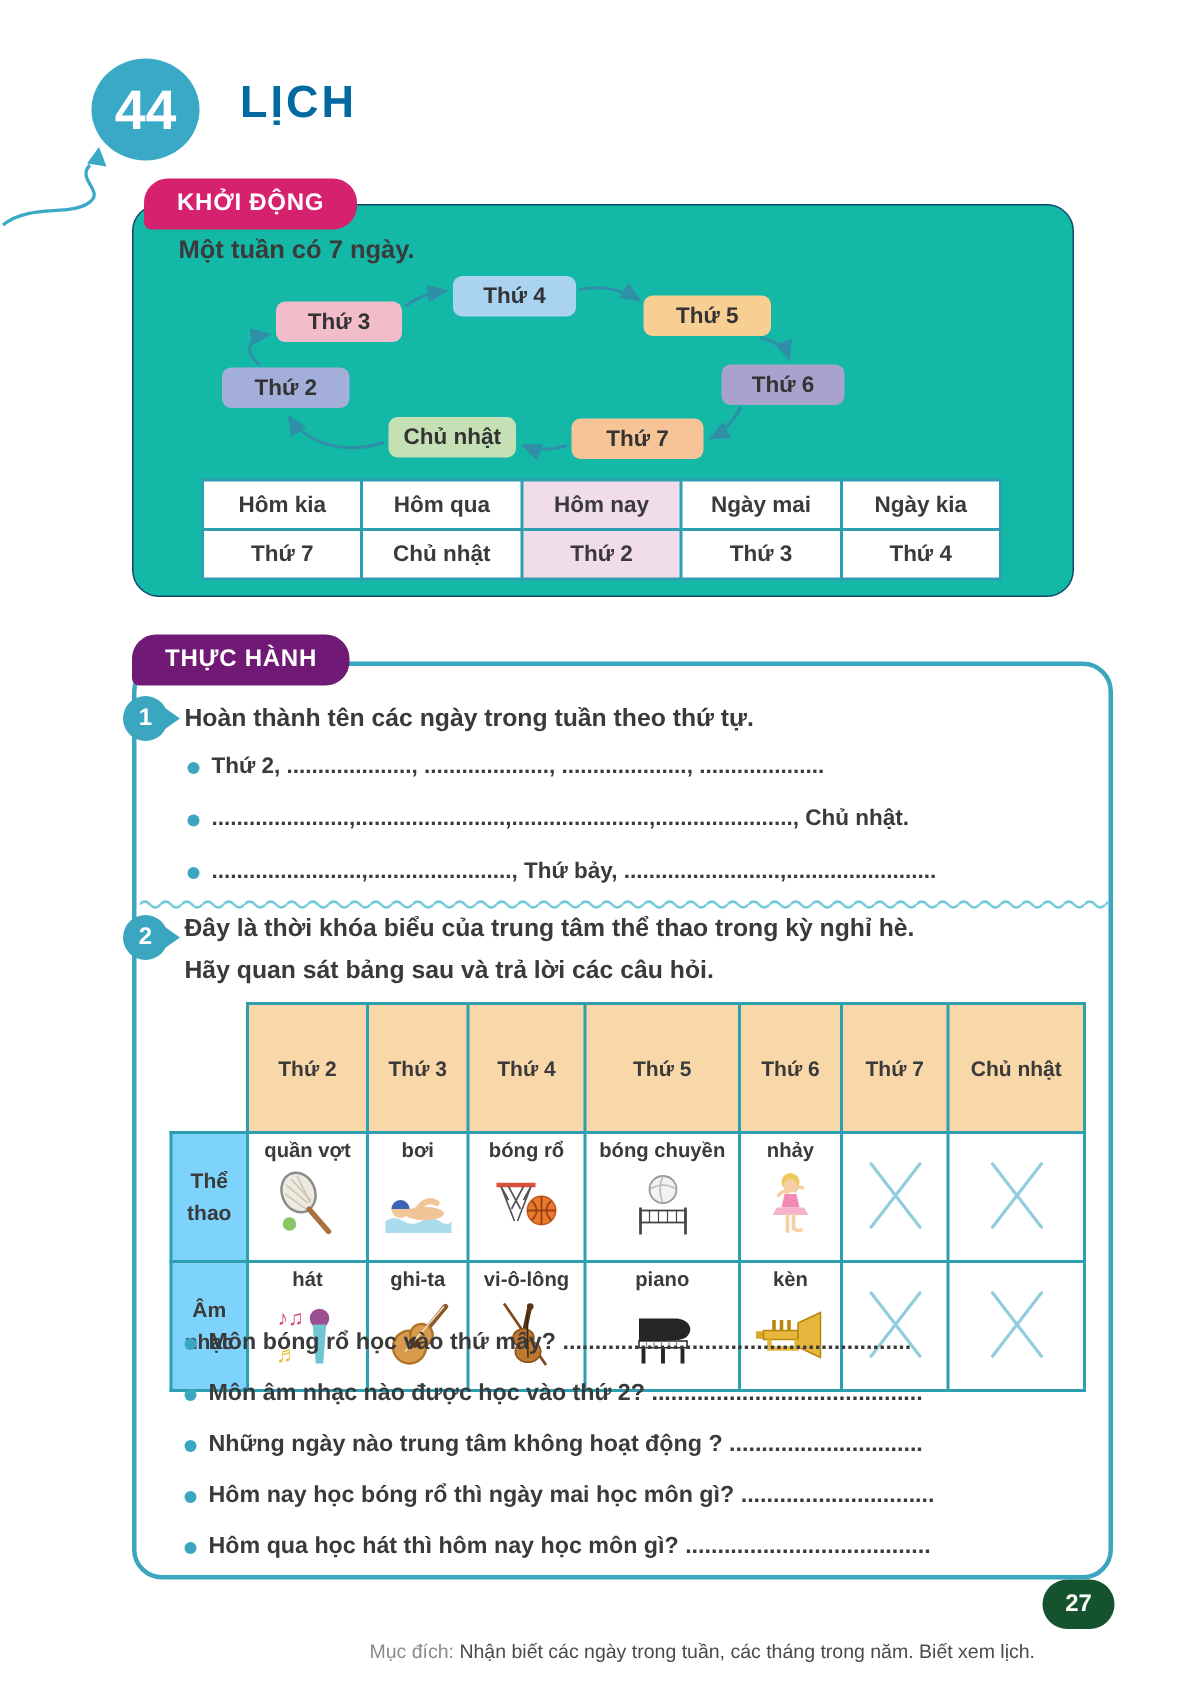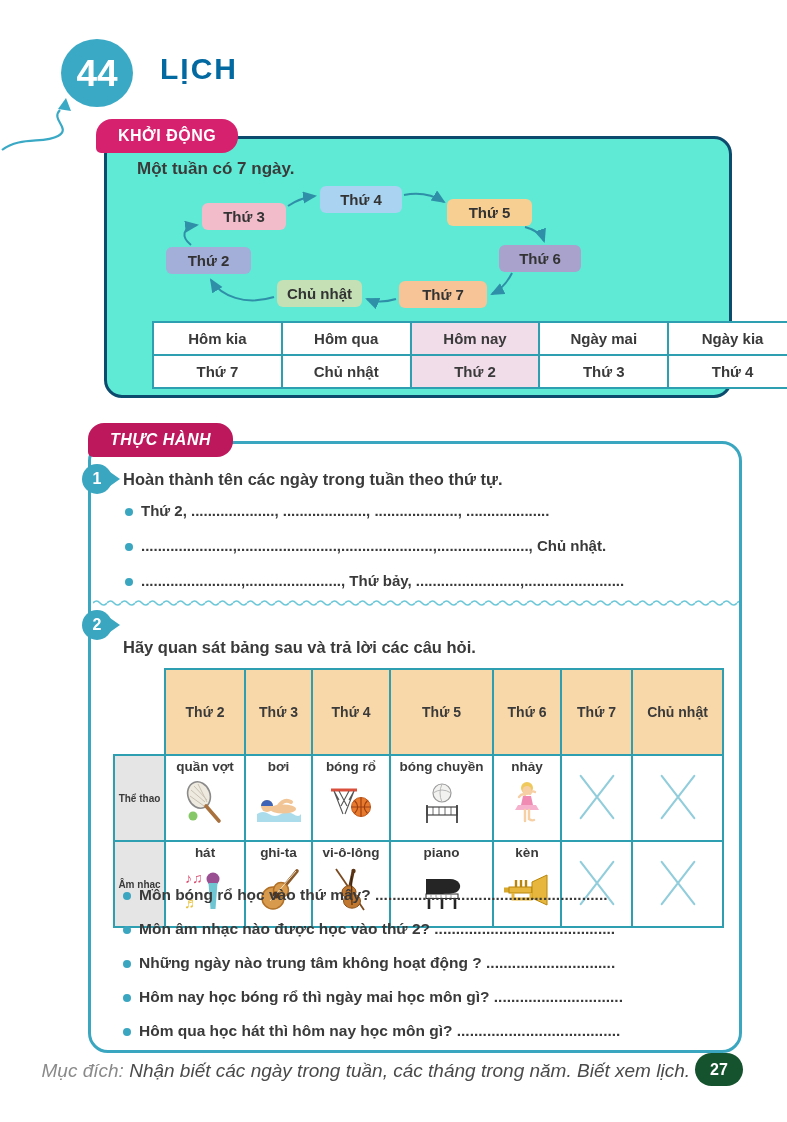--- a/index.html
+++ b/index.html
@@ -10,32 +10,32 @@
 
   
   .balloon-svg { left:0; top:14px; width:170px; height:160px; }
   .page-title { left:160px; top:52px; font-size:30px; font-weight:bold; color:#0369a1; letter-spacing:2px; }
 
   
   .section-badge { height:34px; padding:0 22px; display:flex; align-items:center; justify-content:center;
     color:#fff; font-weight:bold; font-size:16px; letter-spacing:.5px; z-index:3;
     border-radius:16px 16px 16px 5px; }
   .badge-pink { background:#d6216f; }
-  .badge-teal { background:#be185d;font-style:italic; }
-
-  
-  .panel-pink { left:88px; top:136px; width:628px; height:262px; background:#5eead4;
-    border:3px solid #0c4a6e; border-radius:18px; z-index:1;margin-left:16px; }
+  .badge-teal { background:#701a75; }
+
+  
+  .panel-pink { left:88px; top:136px; width:628px; height:262px; background:#14b8a6;
+    border:1px solid #0c4a6e; border-radius:18px; z-index:1; }
   .intro-text { left:30px; top:20px; font-size:17px; font-weight:bold; }
 
   .daybox { position:absolute; height:27px; border-radius:6px; display:flex; align-items:center;
     justify-content:center; font-size:15px; font-weight:bold; color:#333; }
   .cycle-arrows { left:0; top:0; width:628px; height:262px; }
 
-  .rel-table { position:absolute; left:45px; top:182px; border-collapse:collapse; table-layout:fixed; width:646px; }
+  .rel-table { position:absolute; left:45px; top:182px; border-collapse:collapse; table-layout:fixed; width:534px; }
   .rel-table td { border:2.5px solid #2e9fb0; background:#fff; height:33px; text-align:center;
     font-size:15px; font-weight:bold; }
 
   
   .panel-teal { left:88px; top:441px; width:654px; height:612px; background:#fff;
     border:3px solid #3aa6c0; border-radius:20px; z-index:1; }
 
   .num-badge { width:30px; height:30px; border-radius:50%; background:#3aa6c0; z-index:4;
     display:flex; align-items:center; justify-content:center; color:#fff; font-weight:bold; font-size:16px; }
   .num-badge::after { content:''; position:absolute; right:-8px; top:8px;
@@ -47,29 +47,29 @@
   .bullet-list li::before { content:''; position:absolute; left:0; top:6px; width:8px; height:8px;
     border-radius:50%; background:#3aa6c0; }
   .q-list li { margin-bottom:16px; font-size:15.5px; }
 
   .wave-divider { left:2px; top:154px; width:646px; height:10px; }
 
   
   .timetable { position:absolute; left:22px; top:224px; border-collapse:collapse; table-layout:fixed; width:609px; }
   .timetable th, .timetable td { border:2.5px solid #2e9fb0; text-align:center; vertical-align:top; }
   .timetable th { background:#f8d7a8; height:34px; font-size:14px; vertical-align:middle; }
-  .timetable td.rowhead { background:#e5e5e5; vertical-align:middle; font-size:10px; font-weight:bold; line-height:1.5; }
+  .timetable td.rowhead { background:#7dd3fc; vertical-align:middle; font-size:14px; font-weight:bold; line-height:1.5; }
   .timetable td { height:86px; background:#fff; }
   .timetable td.corner { border:none; background:transparent; }
   .cell-label { font-size:13.5px; font-weight:bold; margin-top:3px; white-space:nowrap; }
   .cell-icon { display:flex; align-items:center; justify-content:center; height:58px; }
   .cell-x { display:flex; align-items:center; justify-content:center; height:82px; }
 
   
-  .footer-text { right:97px; top:1060px; font-size:19px;font-style:italic; }
+  .footer-text { right:97px; top:1093px; font-size:13px; }
   .footer-label { color:#8a8a8a; }
   .footer-body { color:#4a4a4a; }
   .page-badge { left:695px; top:1053px; width:48px; height:33px; background:#14532d; border-radius:17px;
     display:flex; align-items:center; justify-content:center; color:#fff; font-weight:bold; font-size:16px; }
 </style>
 </head>
 <body>
 
 <div class="page">
 
@@ -149,20 +149,21 @@
 
     <svg class="abs wave-divider">
       <defs>
         <pattern id="wavep" width="14" height="10" patternUnits="userSpaceOnUse">
           <path d="M0 5 Q3.5 1 7 5 T14 5" fill="none" stroke="#6cc8d8" stroke-width="1.6"></path>
         </pattern>
       </defs>
       <rect width="646" height="10" fill="url(#wavep)"></rect>
     </svg>
 
+    <div class="abs prompt" style="left:32px; top:166px;">Đây là thời khóa biểu của trung tâm thể thao trong kỳ nghỉ hè.</div>
     <div class="abs prompt" style="left:32px; top:194px;">Hãy quan sát bảng sau và trả lời các câu hỏi.</div>
 
     <table class="timetable">
       <colgroup>
         <col style="width:51px">
           <col style="width:80px">
           <col style="width:67px">
           <col style="width:78px">
         <col style="width:103px">
           <col style="width:68px">

